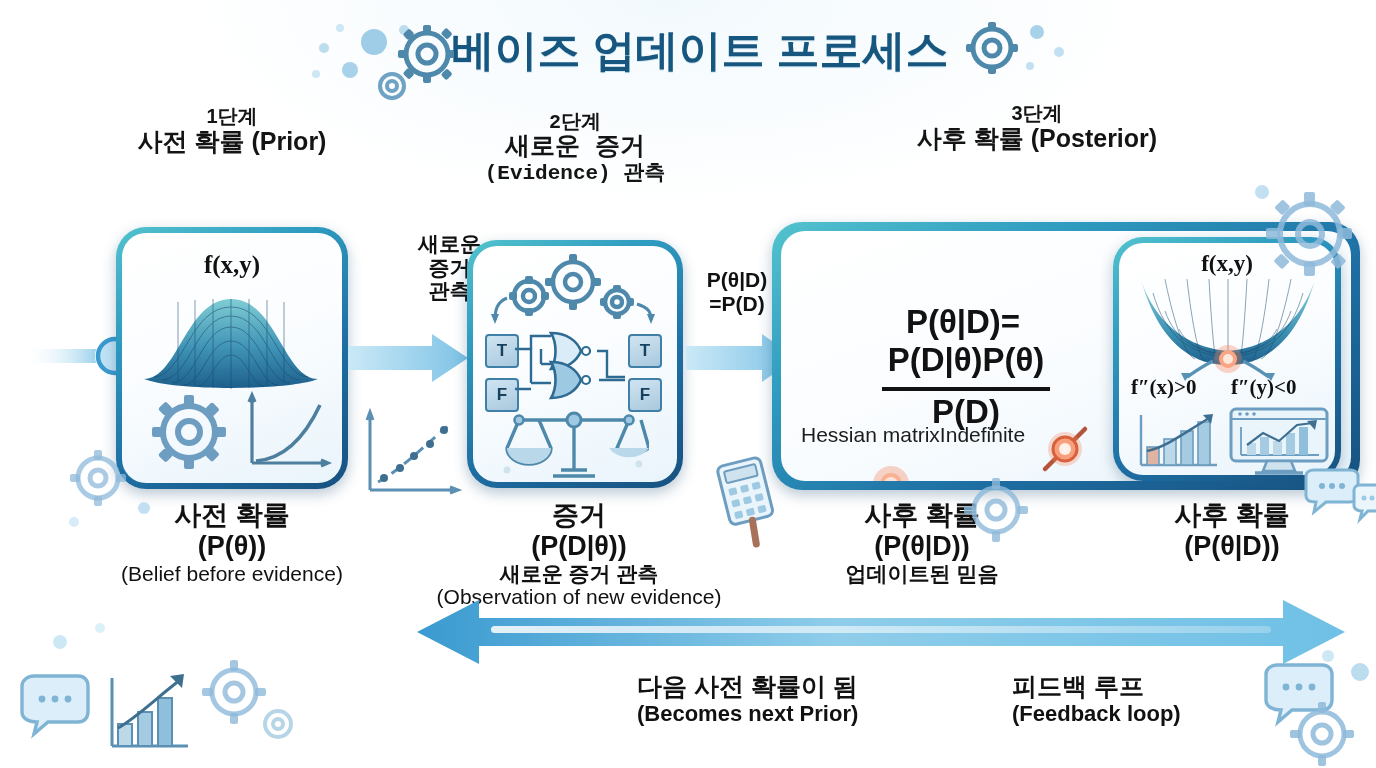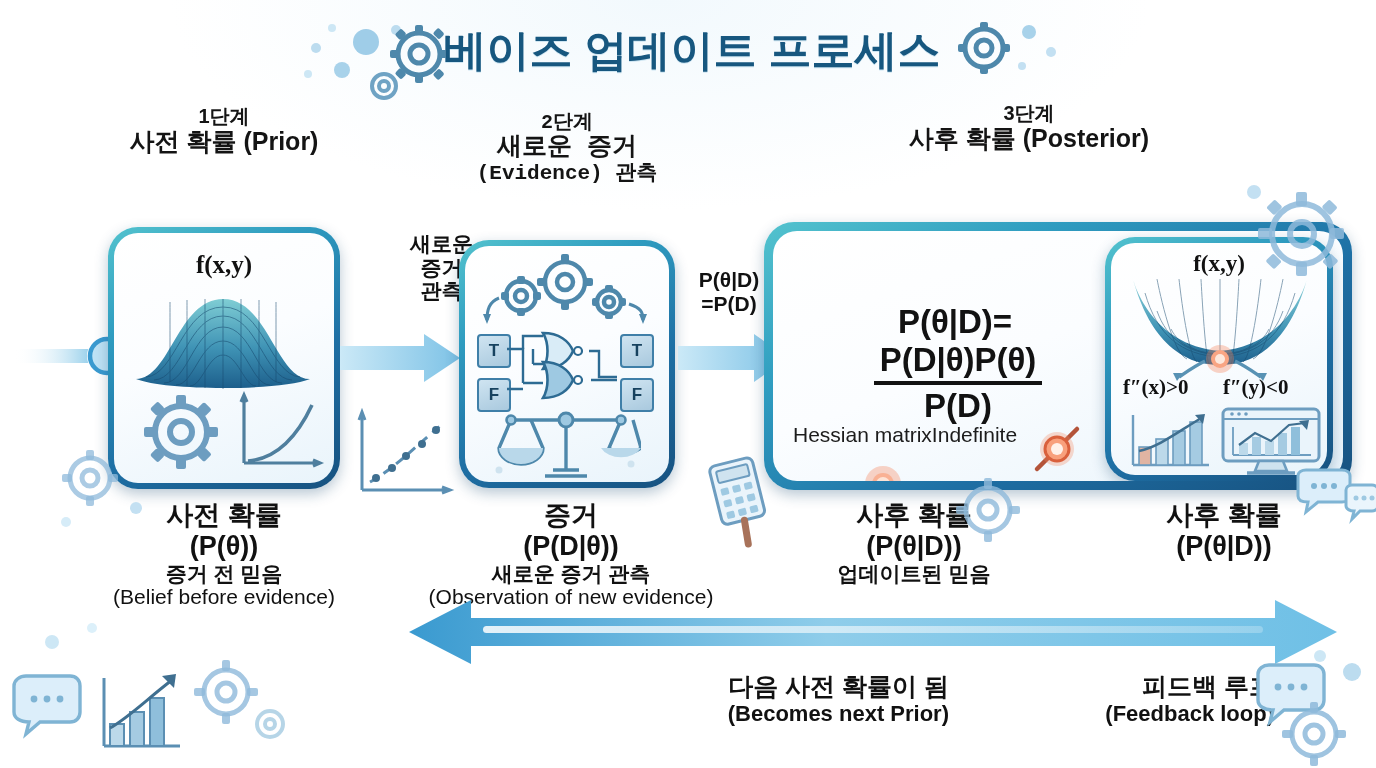--- a/index.html
+++ b/index.html
@@ -2,21 +2,21 @@
 <html><head>
 <meta charset="utf-8">
 <style>
   html,body{margin:0;padding:0;}
   body{
     width:1376px;height:768px;overflow:hidden;
     background:#ffffff;
     font-family:"Liberation Sans","DejaVu Sans",sans-serif;
     position:relative;
   }
-  #stage{position:absolute;left:4px;top:0;width:1312px;height:768px;
+  #stage{position:absolute;left:12px;top:0;width:1312px;height:768px;
     background:
       radial-gradient(ellipse 700px 300px at 50% 0%, #f2f9fd 0%, #ffffff 70%),
       radial-gradient(ellipse 500px 260px at 6% 92%, #f4fafd 0%, #ffffff 70%),
       radial-gradient(ellipse 500px 260px at 95% 92%, #f4fafd 0%, #ffffff 70%),
       #ffffff;
   }
   .abs{position:absolute;}
   .nosel{user-select:none;}
 
   
@@ -62,31 +62,31 @@
     text-align:center;font-weight:bold;color:#111;line-height:1.12;font-size:21px;
   }
 
   
   .formula{
     display:flex;align-items:center;justify-content:center;
     font-family:"Liberation Sans","DejaVu Sans",sans-serif;
     color:#121212;font-weight:bold;
   }
   .frac{display:inline-block;text-align:center;vertical-align:middle;margin-left:6px;}
-  .frac .num{font-size:33px;padding:0 6px 2px 6px;}
+  .frac .num{font-size:33px;padding:0 6px 8px 6px;}
   .frac .den{font-size:33px;padding:2px 6px 0 6px;border-top:4px solid #121212;}
   .lhs{font-size:33px;}
 
   .hessian{
     font-size:21px;color:#1c1c1c;font-weight:normal;
   }
 
   .mathlabel{font-family:"Liberation Serif","DejaVu Serif",serif;font-weight:bold;color:#111;}
 
-  .bottomlabel{text-align:right;font-weight:bold;color:#111;line-height:1.15;}
+  .bottomlabel{text-align:left;font-weight:bold;color:#111;line-height:1.15;}
   .bl-ko{font-size:25px;}
   .bl-en{font-size:22px;}
 
   .tf-box{
     width:30px;height:30px;border:2.5px solid #3f7fa8;border-radius:4px;
     background:linear-gradient(160deg,#cfe4f1,#a9c9de);
     color:#17425f;font-weight:bold;font-size:17px;
     display:flex;align-items:center;justify-content:center;
   }
 </style>
@@ -219,21 +219,20 @@
             <path d="M81,69 L88,72 L81,75"></path>
           <path d="M16,70 C42,68 64,48 80,14" stroke-width="3.6"></path>
         </g>
       </svg>
     </div>
   </div>
 
   <div class="abs caption nosel" style="left:60px;top:500px;width:320px;">
     <div class="cap-ko">사전 확률</div>
     <div class="cap-sym">(P(θ))</div>
-    <div class="cap-sub">증거 전 믿음</div>
     <div class="cap-en">(Belief before evidence)</div>
   </div>
 
   <div class="abs arrowlabel nosel" style="left:330px;top:232px;width:125px;padding-left:45px;">
     <div>새로운</div>
     <div>증거</div>
     <div>관측</div>
   </div>
   <svg class="abs nosel" style="left:334px;top:330px;width:125px;height:56px;" viewBox="0 0 125 56">
     <defs>

